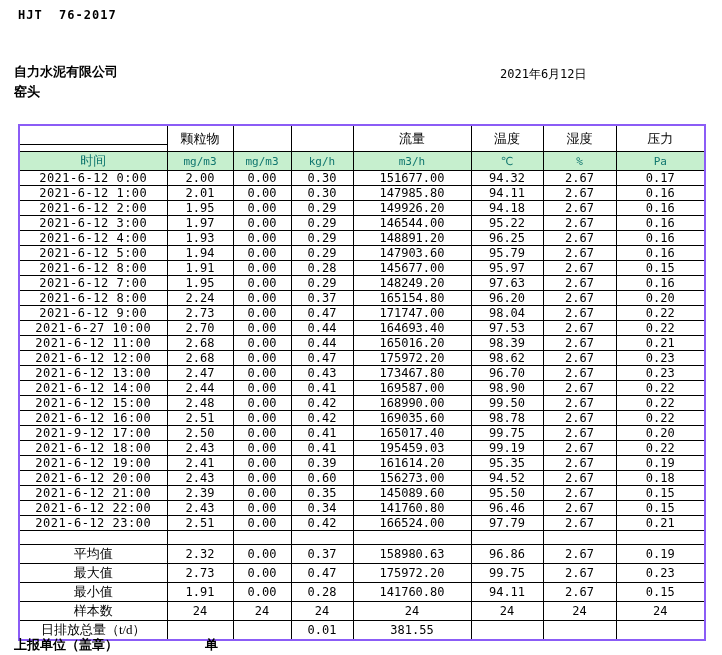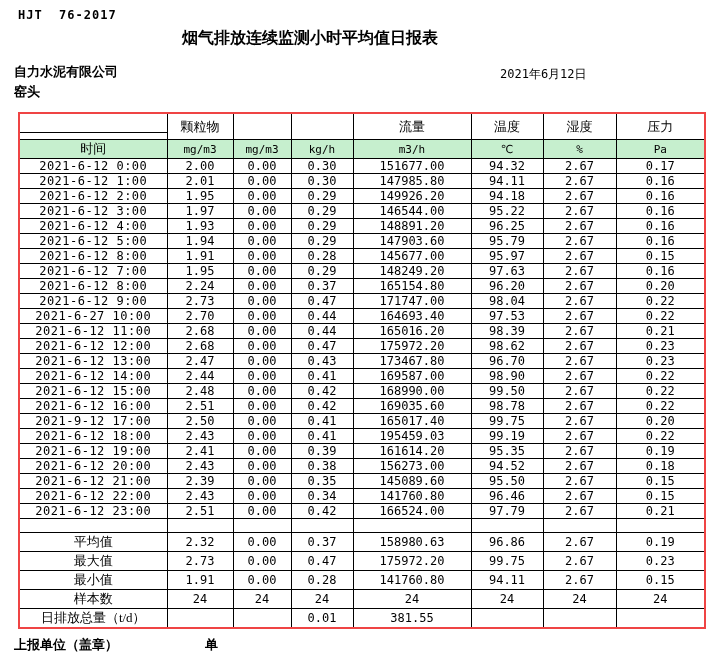--- a/index.html
+++ b/index.html
@@ -13,49 +13,48 @@
     white-space:pre;letter-spacing:1px;
   }
   .title{
     position:absolute;left:0;top:28px;width:620px;text-align:center;
     font-size:16px;font-weight:bold;font-family:"DejaVu Sans","Liberation Sans",sans-serif;
   }
   .company{position:absolute;left:14px;top:63px;font-size:13px;font-weight:bold;}
   .station{position:absolute;left:14px;top:83px;font-size:13px;font-weight:bold;font-family:Liberation Mono, monospace;}
   .rdate{position:absolute;left:500px;top:66px;font-size:12px;text-align:right;}
   table.report{
-    position:absolute;left:18px;top:112px;width:686px;
+    position:absolute;left:18px;top:124px;width:686px;
     border-collapse:collapse;table-layout:fixed;
-    border:2px solid #ef4444;
+    border:2px solid #8b5cf6;
   }
   table.report td{
     border:1px solid #000;padding:0;margin:0;text-align:center;
     font-size:12px;white-space:nowrap;overflow:hidden;vertical-align:middle;
   }
   tr.hrow-a td{height:18px;font-size:13px;font-family:"DejaVu Sans","Liberation Sans",sans-serif;}
   tr.hrow-b td{height:6px;font-size:0;line-height:0;}
   tr.unit-row td{
-    height:18px;background:#c6efce;color:#000000;font-size:11px;
+    height:18px;background:#c6efce;color:#0f766e;font-size:11px;
   }
   tr.unit-row td.time-label{font-size:13px;font-family:"DejaVu Sans","Liberation Sans",sans-serif;}
   tr.data-row td{height:13.6px;}
   tr.data-row td.time-cell{letter-spacing:0.5px;}
   tr.spacer-row td{height:12.5px;font-size:0;}
   tr.summary-row td{height:13.2px;}
   tr.summary-row td.sum-label{font-size:13px;font-family:Liberation Serif, serif;}
   .foot-note{position:absolute;left:14px;top:616px;font-size:13px;font-weight:bold;}
   .foot-line{position:absolute;left:14px;top:636px;font-size:13px;font-weight:bold;}
   .foot-line .unit-label{position:absolute;left:191px;top:0;}
 </style>
 </head>
 <body>
 
 <div class="page">
   <div class="std-code">HJT  76-2017</div>
-  <div class="title">烟气排放连续监测小时平均值日报表</div>
   <div class="company">自力水泥有限公司</div>
   <div class="station">窑头</div>
   <div class="rdate">2021年6月12日</div>
 
   <table class="report">
     <colgroup>
       <col style="width:148px">
         <col style="width:66px">
         <col style="width:58px">
         <col style="width:62px">
@@ -287,21 +286,21 @@
           <td>0.39</td>
           <td>161614.20</td>
           <td>95.35</td>
           <td>2.67</td>
           <td>0.19</td>
         </tr>
         <tr class="data-row">
           <td class="time-cell">2021-6-12 20:00</td>
           <td>2.43</td>
           <td>0.00</td>
-          <td>0.38</td>
+          <td>0.60</td>
           <td>156273.00</td>
           <td>94.52</td>
           <td>2.67</td>
           <td>0.18</td>
         </tr>
         <tr class="data-row">
           <td class="time-cell">2021-6-12 21:00</td>
           <td>2.39</td>
           <td>0.00</td>
           <td>0.35</td>

